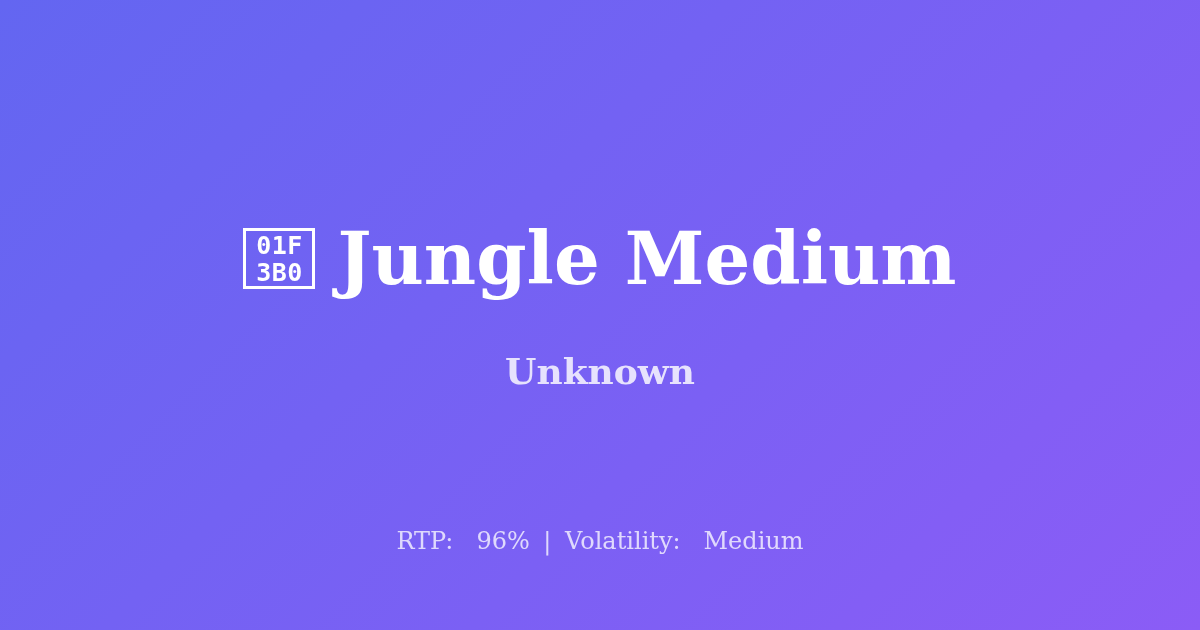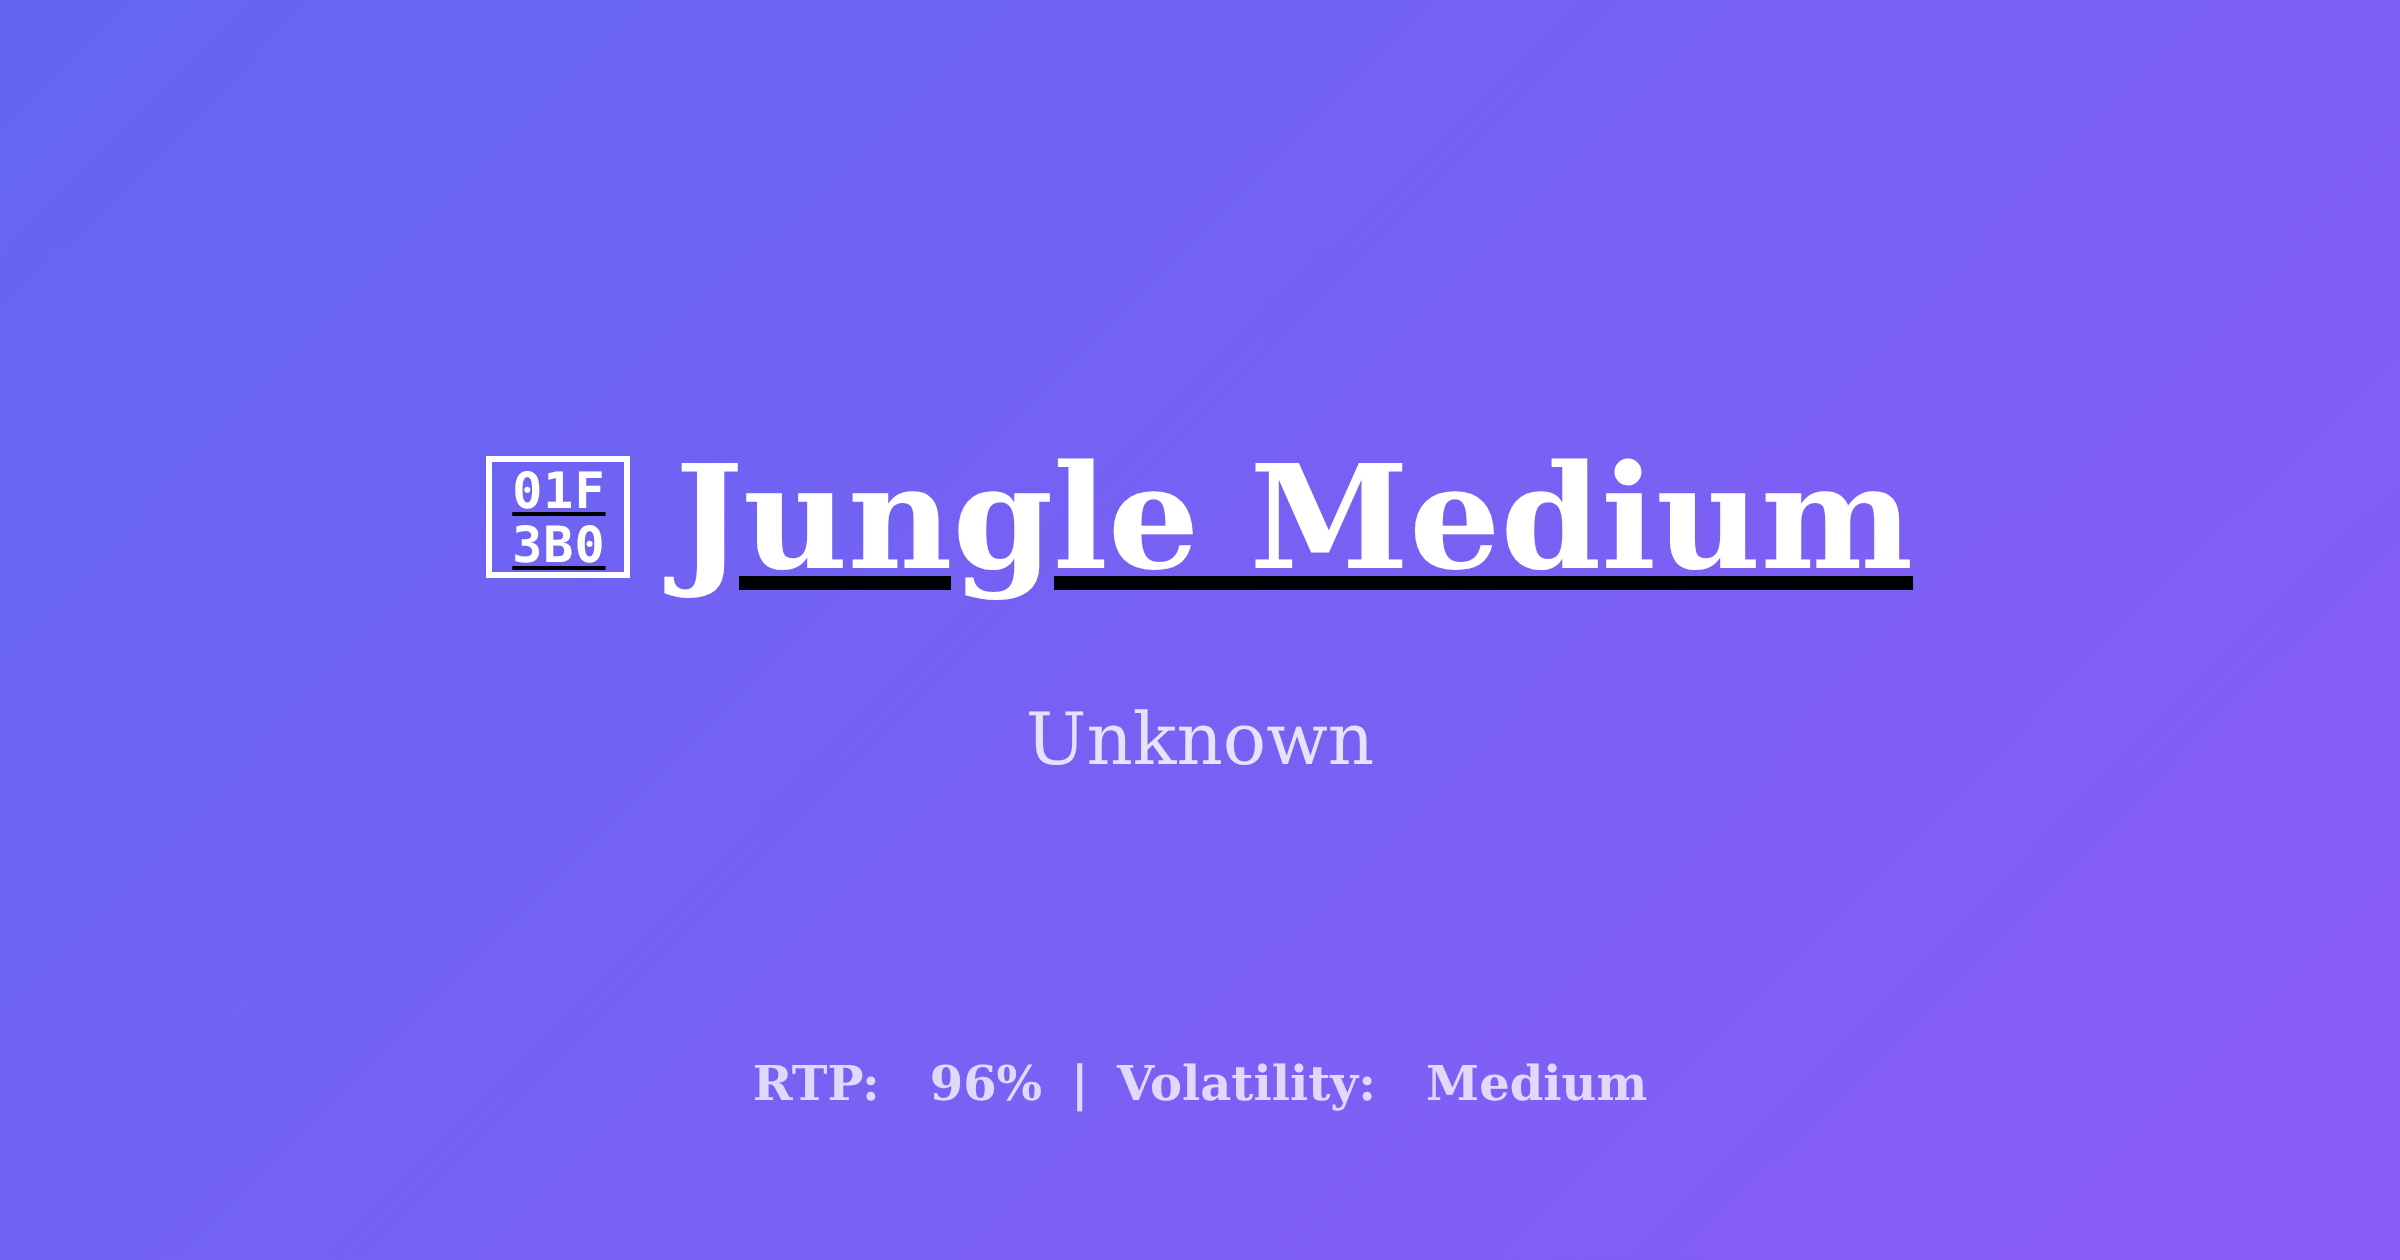--- a/index.html
+++ b/index.html
@@ -39,21 +39,20 @@
     flex-direction: column;
     align-items: center;
   }
 
   .title-row {
     display: flex;
     align-items: center;
     justify-content: center;
     gap: 22px;
     white-space: nowrap;
-    text-decoration: underline;
   }
 
   
   .tofu {
     display: inline-flex;
     flex-direction: column;
     align-items: center;
     justify-content: center;
     box-sizing: border-box;
     width: 72px;
@@ -78,37 +77,37 @@
     font-weight: 700;
     font-size: 72px;
     line-height: 1.02;
     color: #ffffff;
     margin: 0;
     letter-spacing: 0px;
   }
 
   .game-subtitle {
     font-family: "DejaVu Serif", "Liberation Serif", serif;
-    font-weight: 400;
+    font-weight: 700;
     font-size: 36px;
     line-height: 1;
     color: rgba(255, 255, 255, 0.82);
     margin: 0;
     margin-top: 58px;
   }
 
   
   .meta-line {
     position: absolute;
     left: 0;
     right: 0;
     top: 528px;
     text-align: center;
     font-family: "DejaVu Serif", "Liberation Serif", serif;
-    font-weight: 700;
+    font-weight: 400;
     font-size: 24px;
     line-height: 1.15;
     color: rgba(255, 255, 255, 0.76);
     white-space: nowrap;
   }
 
   .meta-line .sep {
     padding: 0 6px;
   }
 </style>

